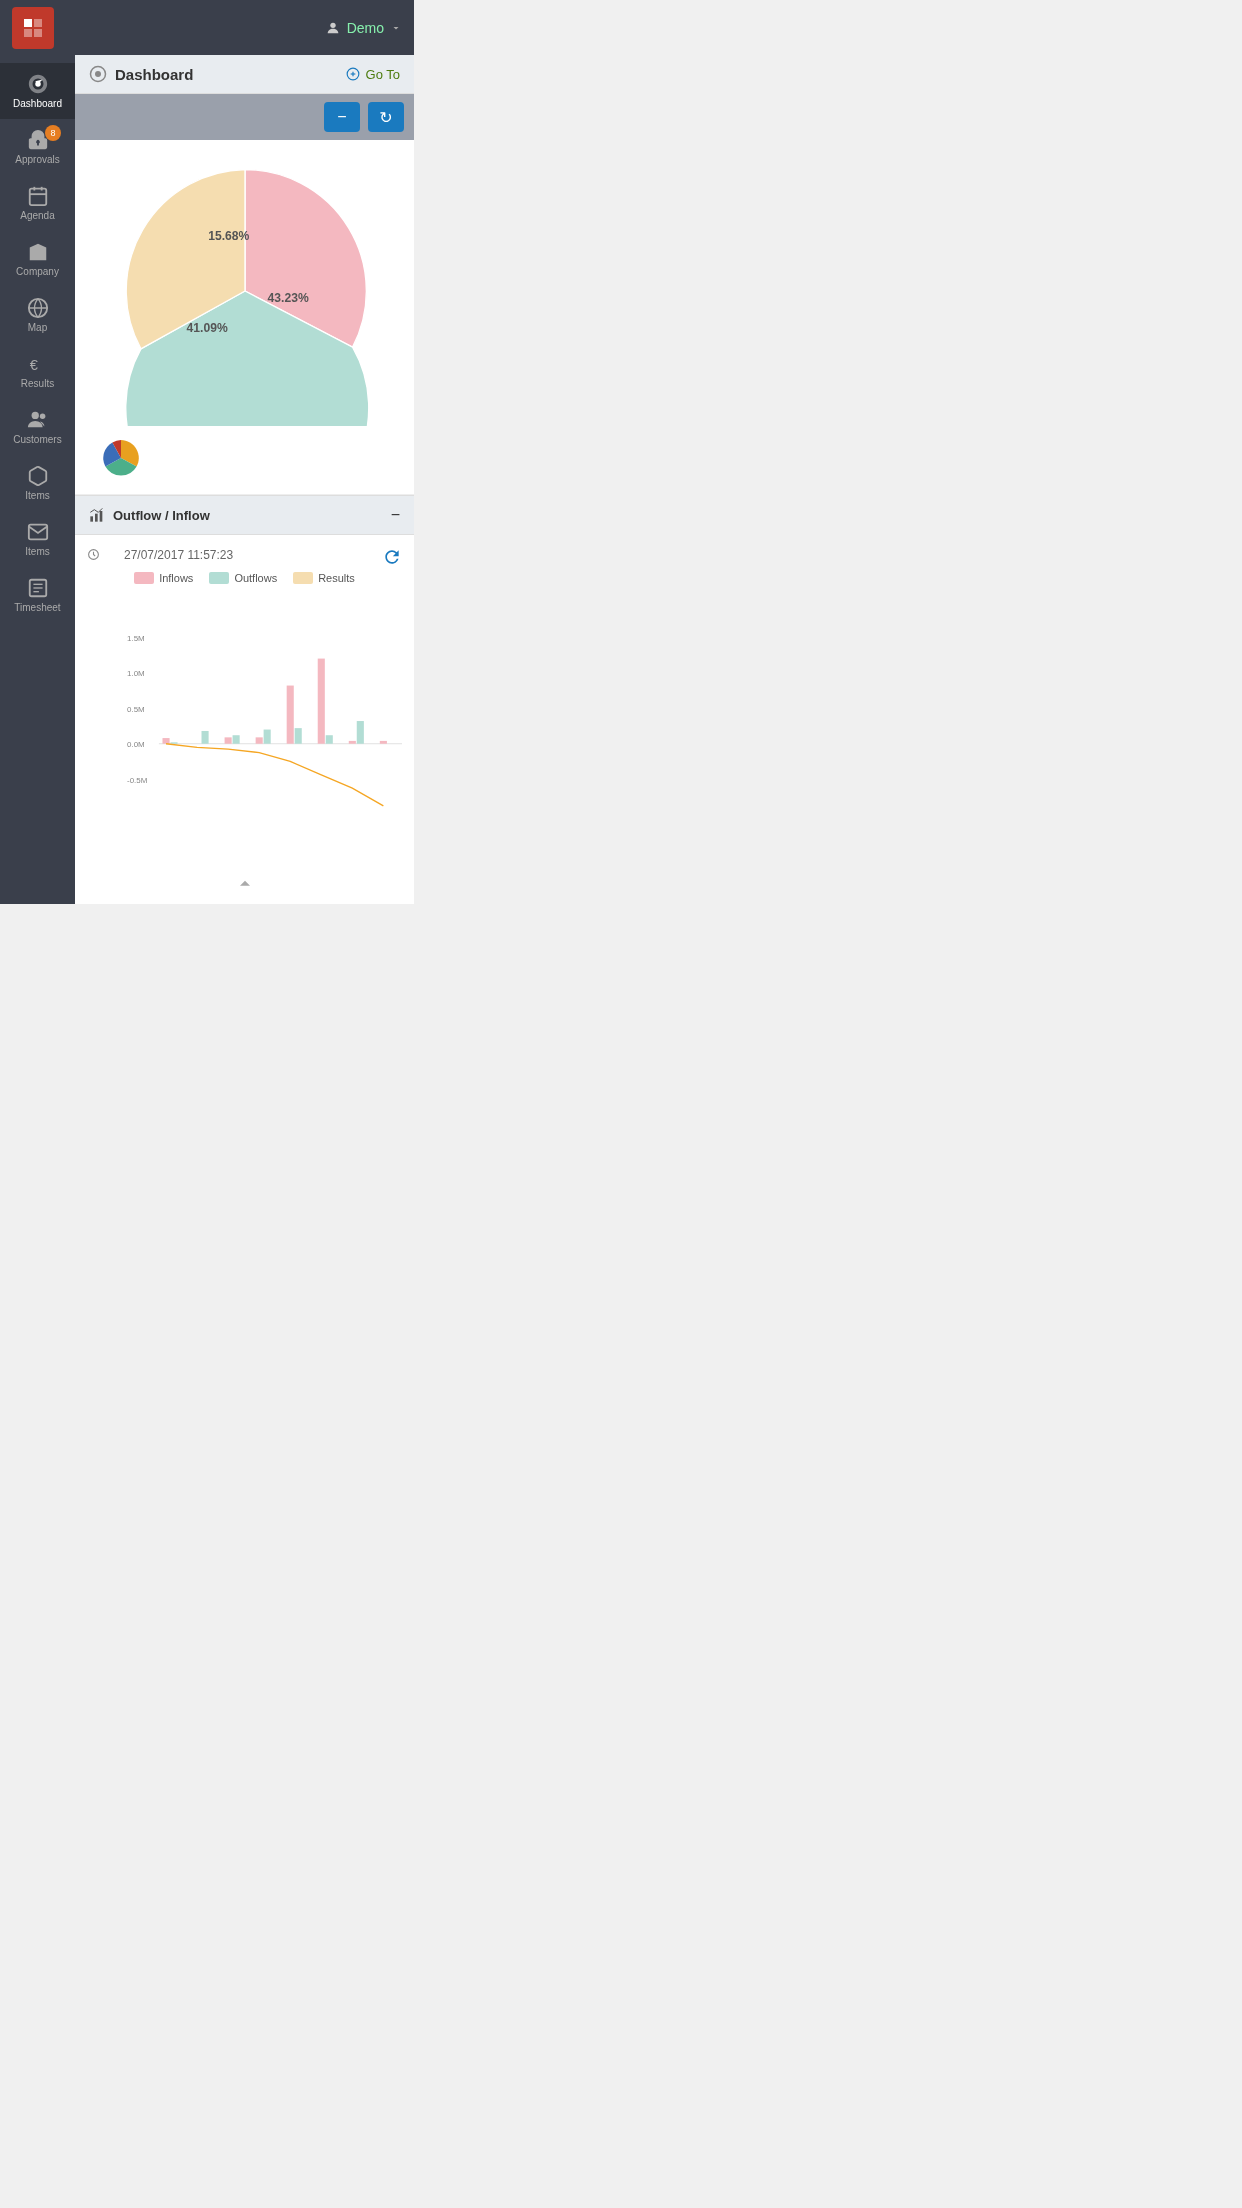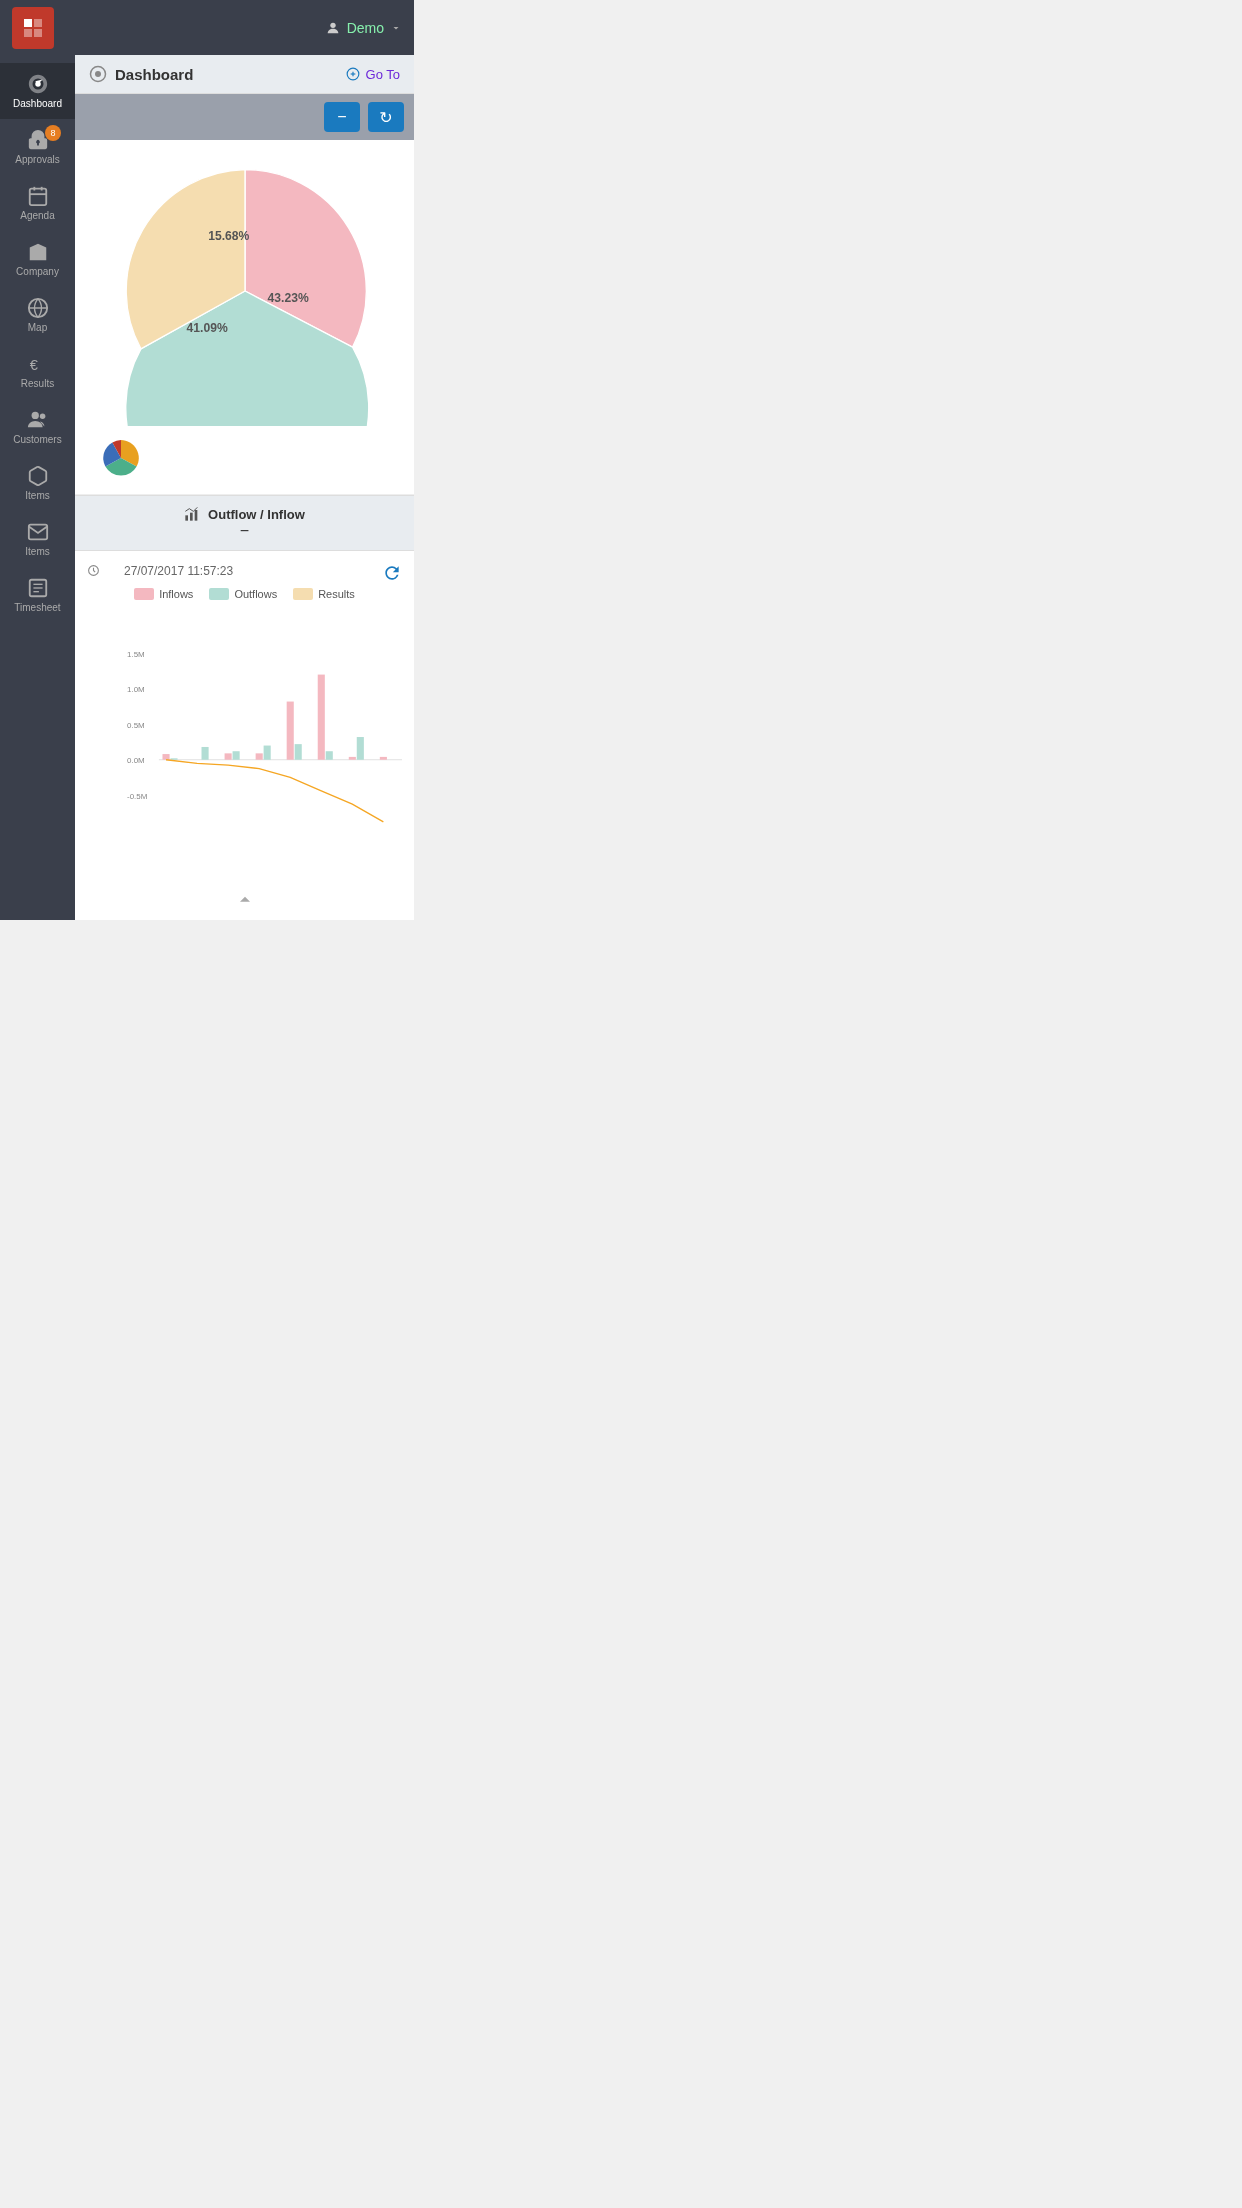--- a/index.html
+++ b/index.html
@@ -102,21 +102,21 @@
     .dashboard-header-left {
       display: flex;
       align-items: center;
       gap: 8px;
       font-size: 15px;
       color: #333;
       font-weight: bold;
     }
     .dashboard-header-left svg { width: 18px; height: 18px; fill: #888; }
     .goto-btn {
-      color: #6d28d9;
+      color: #4d7c0f;
       font-size: 13px;
       display: flex;
       align-items: center;
       gap: 6px;
       cursor: pointer;
     }
     .goto-btn svg { width: 14px; height: 14px; fill: #1a7abf; }
 
     
     .toolbar {
@@ -169,21 +169,20 @@
 
     
     .section-header {
       background: #e8ecf0;
       padding: 10px 14px;
       display: flex;
       align-items: center;
       justify-content: space-between;
       border-top: 1px solid #ddd;
       border-bottom: 1px solid #ddd;
-      flex-direction: column;
     }
     .section-header-left {
       display: flex;
       align-items: center;
       gap: 8px;
       font-size: 13px;
       color: #333;
       font-weight: bold;
     }
     .section-header-left svg { width: 16px; height: 16px; fill: #555; }

